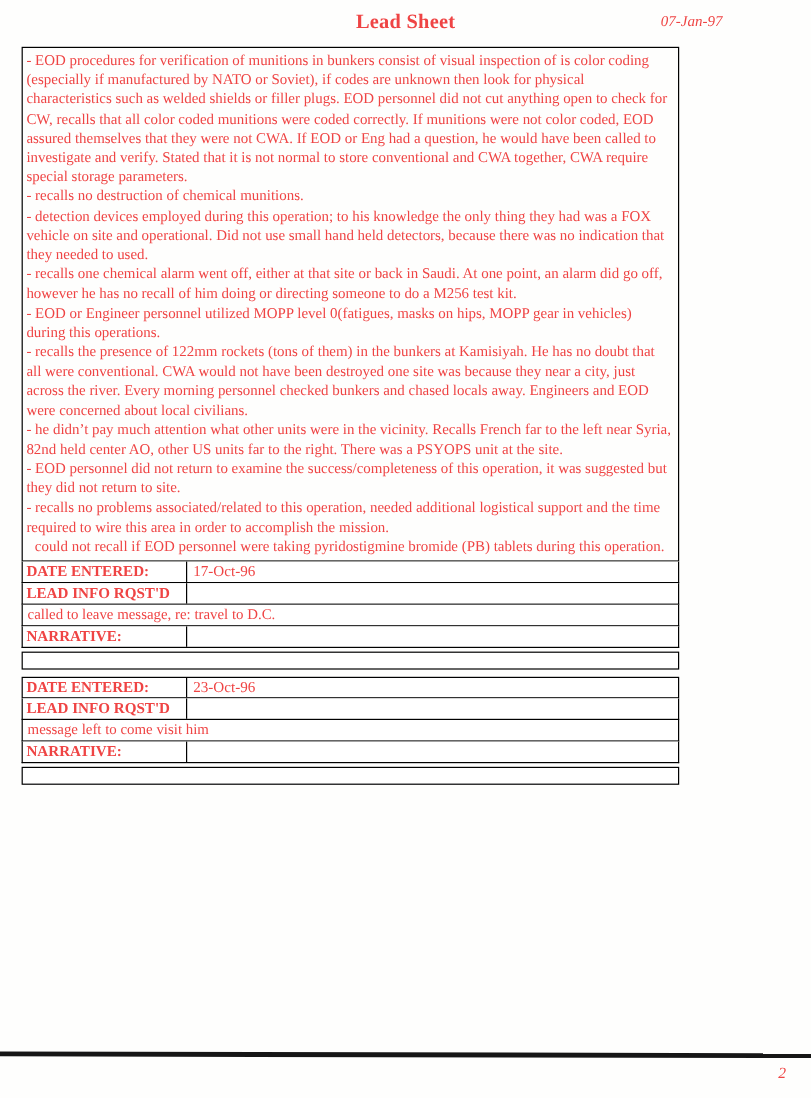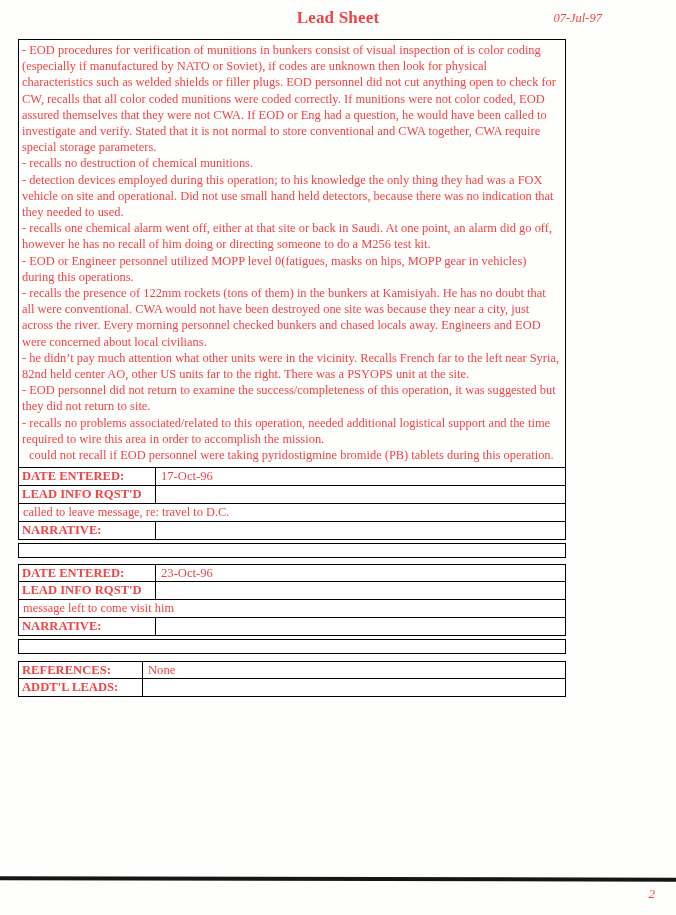--- a/index.html
+++ b/index.html
@@ -52,21 +52,21 @@
     position:absolute; top:886px; right:21px;
     font-size:13px; font-style:italic;
   }
 </style>
 </head>
 <body>
 
 <div class="page">
 
   <div class="doc-title">Lead Sheet</div>
-  <div class="doc-date">07-Jul-97</div>
+  <div class="doc-date">07-Jan-97</div>
 
   <div class="content">
 
     <div class="body-box">
       <p class="para">- EOD procedures for verification of munitions in bunkers consist of visual inspection of is color coding (especially if manufactured by NATO or Soviet), if codes are unknown then look for physical characteristics such as welded shields or filler plugs.  EOD  personnel did not cut anything open to check for CW, recalls that all color coded munitions were coded correctly.  If munitions were not color coded, EOD assured themselves that they were not CWA.  If EOD or Eng had a question, he would have been called to investigate and verify.  Stated that it is not normal to store conventional and CWA together, CWA require special storage parameters.</p>
       <p class="para">- recalls no destruction of chemical munitions.</p>
       <p class="para">- detection devices employed during this operation; to his knowledge the only thing they had was a FOX vehicle on site and operational.  Did not use small hand held detectors, because there was no indication that they needed to used.</p>
       <p class="para">- recalls one chemical alarm went off, either at that site or back in Saudi.  At one point, an alarm did go off, however he has no recall of him doing or directing someone to do a M256 test kit.</p>
       <p class="para">- EOD or Engineer personnel utilized MOPP level 0(fatigues, masks on hips, MOPP gear in vehicles) during this operations.</p>
       <p class="para">- recalls the presence of 122mm rockets (tons of them) in the bunkers at Kamisiyah. He has no doubt that all were conventional.  CWA would not have been destroyed one site was because they near a city, just across the river.  Every morning personnel checked bunkers and chased locals away.  Engineers and EOD were concerned about local civilians.</p>
@@ -111,29 +111,19 @@
       </div>
       <div class="row">
         <div class="cell label">NARRATIVE:</div>
         <div class="cell value"></div>
       </div>
       <div class="row top empty-slim">
         <div class="cell full"></div>
       </div>
     </div>
 
-    <div class="sec gap7">
-      <div class="row top">
-        <div class="cell label narrow">REFERENCES:</div>
-        <div class="cell value">None</div>
-      </div>
-      <div class="row">
-        <div class="cell label narrow">ADDT'L LEADS:</div>
-        <div class="cell value"></div>
-      </div>
-    </div>
 
   </div>
 
   <div class="scan-line"></div>
   <div class="page-number">2</div>
 
 </div>
 
 </body></html>

